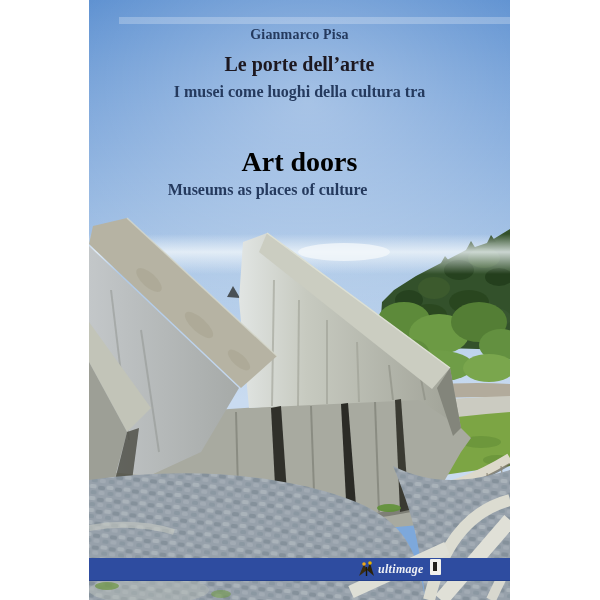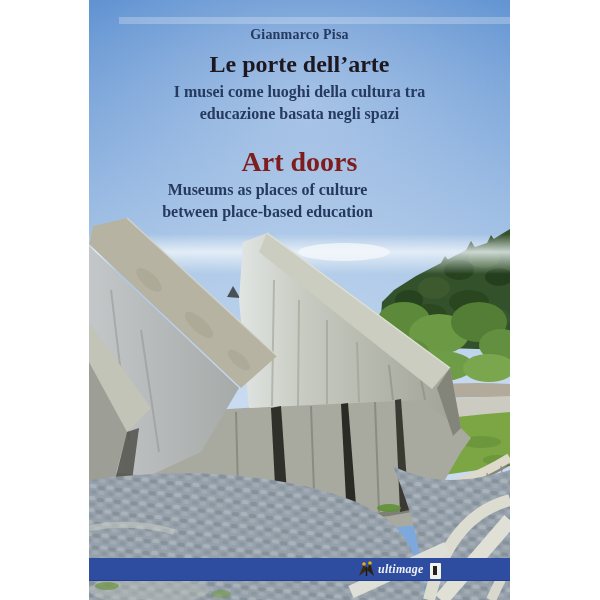--- a/index.html
+++ b/index.html
@@ -16,40 +16,40 @@
   .photo-svg{position:absolute;left:0;top:0;width:421px;height:600px;display:block;}
   .textblock{
     position:absolute;left:0;top:0;width:421px;text-align:center;z-index:5;
   }
   .author{
     position:absolute;left:0;width:421px;top:27px;
     font-size:14px;font-weight:bold;color:#253a5e;letter-spacing:.2px;
   }
   .title-it{
     position:absolute;left:0;width:421px;top:48px;
-    font-size:24px;line-height:32px;font-weight:bold;color:#1d1820;
+    font-size:20px;line-height:32px;font-weight:bold;color:#1d1820;
   }
   .sub-it{
     position:absolute;left:0;width:421px;top:81px;
     font-size:16px;line-height:22px;font-weight:bold;color:#253a5e;text-align:center;
   }
   .title-en{
     position:absolute;left:0;width:421px;top:146px;
-    font-size:28px;line-height:32px;font-weight:bold;color:#7f1d1d;
+    font-size:28px;line-height:32px;font-weight:bold;color:#000000;
   }
   .sub-en{
     position:absolute;left:0;width:357px;top:179px;
     font-size:16px;line-height:22px;font-weight:bold;color:#253a5e;
   }
   .band{
     position:absolute;left:0;top:558px;width:421px;height:22px;
     background:#2e4ca0;z-index:6;border-bottom:1px solid #24408c;
   }
   .logo{
-    position:absolute;left:267px;top:1px;height:20px;display:flex;align-items:flex-end;gap:2px;
+    position:absolute;left:267px;top:1px;height:20px;display:flex;align-items:flex-start;gap:2px;
   }
   .logo-butterfly{display:block;}
   .logo-text{
     font-family:"Liberation Serif",serif;font-style:italic;font-weight:bold;
     font-size:12px;color:#eef0f4;letter-spacing:.3px;line-height:20px;
   }
   .logo-tag{
     display:inline-block;width:11px;height:16px;background:#f2f2ee;border-radius:1px;
     position:relative;margin-left:4px;
   }
@@ -210,26 +210,24 @@
 
       <ellipse cx="18" cy="586" rx="12" ry="4" fill="#6b9440" opacity="0.7"></ellipse>
       <ellipse cx="132" cy="594" rx="10" ry="4" fill="#72994a" opacity="0.6"></ellipse>
     </svg>
 
     <div class="textblock">
       <div class="author">Gianmarco Pisa</div>
       <div class="title-it">Le porte dell’arte</div>
       <div class="sub-it">
         <div>I musei come luoghi della cultura tra</div>
-        <div>educazione basata negli spazi</div>
       </div>
       <div class="title-en">Art doors</div>
       <div class="sub-en">
         <div>Museums as places of culture</div>
-        <div>between place-based education</div>
       </div>
     </div>
 
     <div class="band">
       <div class="logo">
         <svg class="logo-butterfly" width="20" height="20" viewBox="0 0 20 20" aria-hidden="true">
           <path d="M3,17 L8,5 L11,11 Z" fill="#3a2c10"></path>
           <path d="M11,11 L14,4 L18,17 Z" fill="#2c2208"></path>
           <circle cx="8" cy="5" r="1.8" fill="#f0a81c"></circle>
           <circle cx="14" cy="4" r="1.8" fill="#e8b400"></circle>

